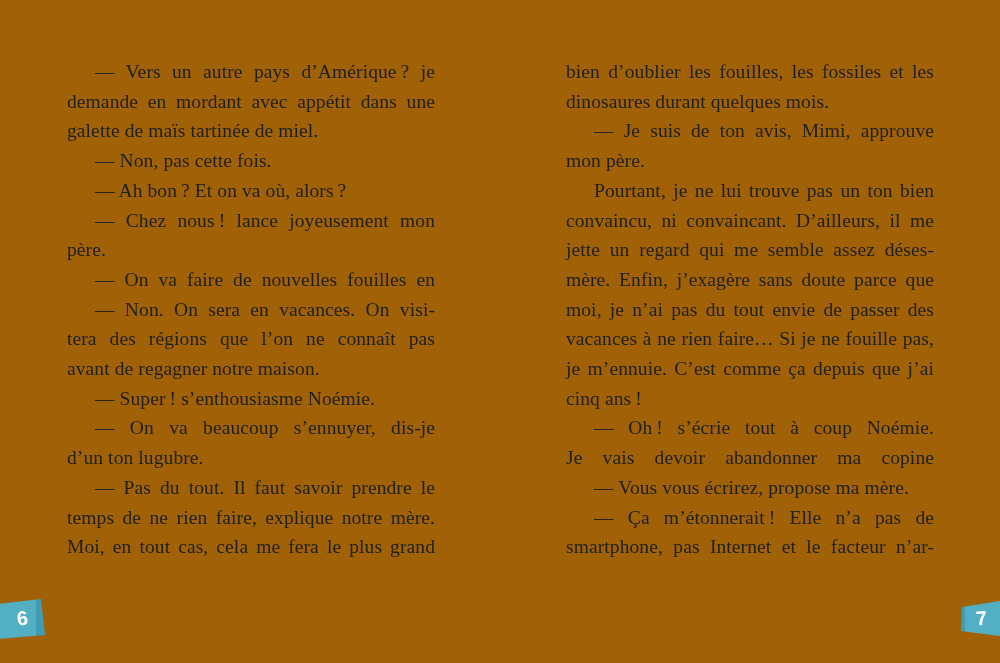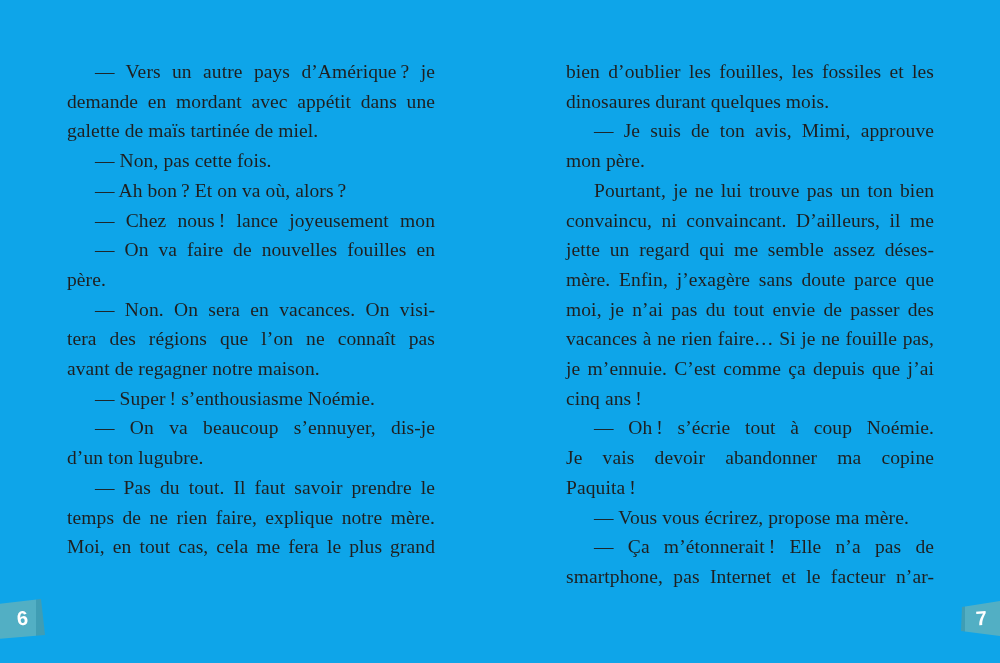--- a/index.html
+++ b/index.html
@@ -52,32 +52,32 @@
     left: 958px; top: 597px; width: 42px; height: 43px;
     clip-path: polygon(4px 10px, 42px 4px, 42px 39px, 3px 34px);
     background: linear-gradient(to right, var(--badge-edge) 0 7px, var(--badge-fill) 7px);
     padding-left: 3px;
   }
   .badge-num { transform: rotate(-5deg); }
 </style>
 </head>
 <body>
 
-<div class="spread" style="background: #0ea5e9; color: rgb(31, 31, 31); text-decoration: underline; --badge-fill: #52afc4; --badge-edge: #3f9db4;">
+<div class="spread" style="background: #a16207; color: rgb(31, 31, 31); text-decoration: underline; --badge-fill: #52afc4; --badge-edge: #3f9db4;">
 
   <section class="page page-left">
     <div class="text-column">
         <div class="line just indent">— Vers un autre pays d’Amérique ? je</div>
         <div class="line just">demande en mordant avec appétit dans une</div>
         <div class="line">galette de maïs tartinée de miel.</div>
         <div class="line indent">— Non, pas cette fois.</div>
         <div class="line indent">— Ah bon ? Et on va où, alors ?</div>
         <div class="line just indent">— Chez nous ! lance joyeusement mon</div>
+        <div class="line">père.</div>
         <div class="line just indent">— On va faire de nouvelles fouilles en</div>
-        <div class="line">père.</div>
         <div class="line just indent">— Non. On sera en vacances. On visi-</div>
         <div class="line just">tera des régions que l’on ne connaît pas</div>
         <div class="line">avant de regagner notre maison.</div>
         <div class="line indent">— Super ! s’enthousiasme Noémie.</div>
         <div class="line just indent">— On va beaucoup s’ennuyer, dis-je</div>
         <div class="line">d’un ton lugubre.</div>
         <div class="line just indent">— Pas du tout. Il faut savoir prendre le</div>
         <div class="line just">temps de ne rien faire, explique notre mère.</div>
         <div class="line just">Moi, en tout cas, cela me fera le plus grand</div>
       </div>
@@ -92,21 +92,20 @@
         <div class="line just indent">Pourtant, je ne lui trouve pas un ton bien</div>
         <div class="line just">convaincu, ni convaincant. D’ailleurs, il me</div>
         <div class="line just">jette un regard qui me semble assez déses-</div>
         <div class="line just">mère. Enfin, j’exagère sans doute parce que</div>
         <div class="line just">moi, je n’ai pas du tout envie de passer des</div>
         <div class="line just">vacances à ne rien faire… Si je ne fouille pas,</div>
         <div class="line just">je m’ennuie. C’est comme ça depuis que j’ai</div>
         <div class="line">cinq ans !</div>
         <div class="line just indent">— Oh ! s’écrie tout à coup Noémie.</div>
         <div class="line just">Je vais devoir abandonner ma copine</div>
-        <div class="line">Paquita !</div>
         <div class="line indent">— Vous vous écrirez, propose ma mère.</div>
         <div class="line just indent">— Ça m’étonnerait ! Elle n’a pas de</div>
         <div class="line just">smartphone, pas Internet et le facteur n’ar-</div>
       </div>
   </section>
 
   <div class="badge badge-left" style="color: rgb(255, 255, 255);">
     <span class="badge-num">6</span>
   </div>
 

